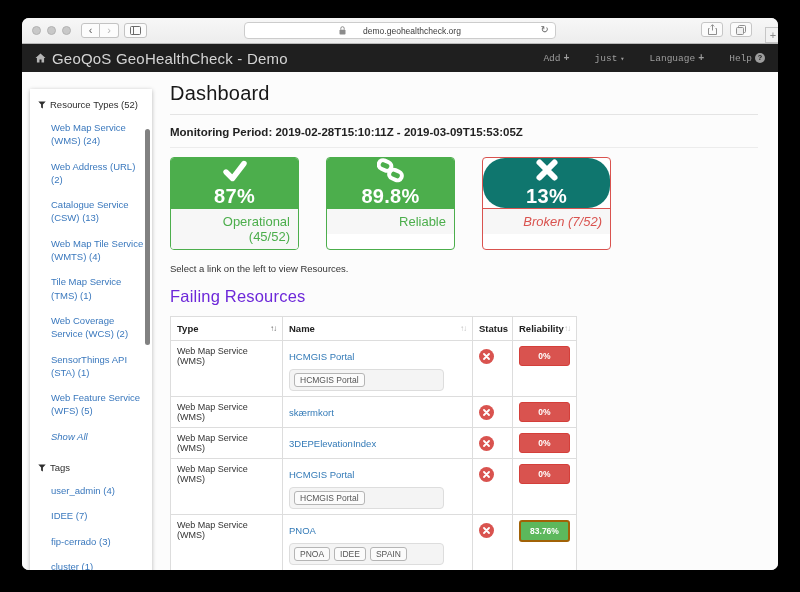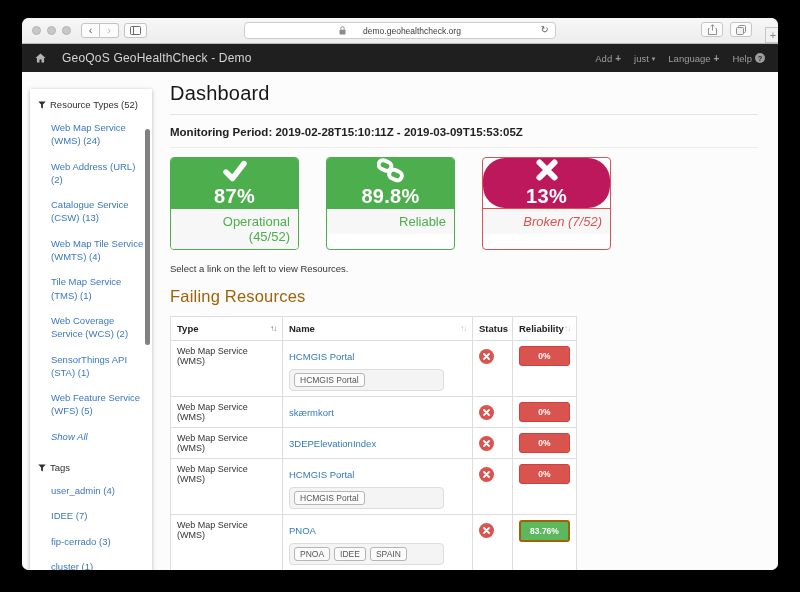--- a/index.html
+++ b/index.html
@@ -49,22 +49,22 @@
   .newtab{
     position:absolute;right:-3px;top:9px;width:16px;height:16px;
     border:1px solid #c6c6c6;background:#f1f1f1;color:#8a8a8a;
     font-size:11px;display:flex;align-items:center;justify-content:center;box-sizing:border-box;
   }
   
   .navbar{
     height:28px;flex:0 0 28px;background:#1f1f1f;display:flex;align-items:center;
     padding:0 13px;color:#9d9d9d;
   }
-  .brand{color:#d4d4d4;font-size:12px;margin-left:16px;letter-spacing:.2px;}
-  .nav-right{margin-left:auto;display:flex;gap:13px;align-items:flex-end;font-size:9.5px;color:#9d9d9d;}
+  .brand{color:#d4d4d4;font-size:15px;margin-left:6px;letter-spacing:.2px;}
+  .nav-right{margin-left:auto;display:flex;gap:25px;align-items:flex-end;font-size:9.5px;color:#9d9d9d;font-family:Liberation Mono, monospace;}
   .nav-item{display:flex;align-items:center;gap:3px;cursor:default;}
   .glyph-plus{font-size:10px;font-weight:bold;}
   .glyph-caret{font-size:7px;margin-top:1px;}
   .q-circle{
     width:10px;height:10px;border-radius:50%;background:#9d9d9d;color:#1f1f1f;
     font-size:7.5px;font-weight:bold;display:inline-flex;align-items:center;justify-content:center;
   }
   
   .page{flex:1;position:relative;background:#fcfcfc;}
   .sidebar{
@@ -83,27 +83,27 @@
   h1.page-title{font-size:20px;font-weight:500;color:#181818;margin:6px 0 0 0;
     padding-bottom:9px;border-bottom:1px solid #e4e4e4;letter-spacing:.2px;}
   .monitoring{font-size:11.5px;font-weight:bold;color:#222;margin-top:11px;
     padding-bottom:9px;border-bottom:1px solid #ececec;}
   .cards{display:flex;gap:27px;margin-top:9px;}
   .card{width:127px;border:1px solid;border-radius:4px;overflow:hidden;background:#fff;}
   .card.success{border-color:#4cae4c;}
   .card.danger{border-color:#d9534f;}
   .card-head{height:50px;display:flex;align-items:center;justify-content:space-between;padding:0 10px;flex-direction:column;}
   .card.success .card-head{background:#4cae4c;}
-  .card.danger .card-head{background:#be185d;border-radius:22px;}
+  .card.danger .card-head{background:#0f766e;border-radius:22px;}
   .card-value{color:#fff;font-size:20px;font-weight:bold;letter-spacing:.3px;}
   .card-foot{background:#f7f7f7;text-align:right;font-size:13px;padding:5px 8px;border-top:1px solid;}
   .card.success .card-foot{color:#4cae4c;border-top-color:#4cae4c;}
   .card.danger .card-foot{color:#d9534f;border-top-color:#d9534f;font-style:italic;}
   .hint{font-size:9.5px;color:#333;margin:13px 0 0 0;}
-  h2.failing-title{font-size:16.5px;font-weight:500;color:#a16207;margin:13px 0 10px 0;letter-spacing:.2px;}
+  h2.failing-title{font-size:16.5px;font-weight:500;color:#6d28d9;margin:13px 0 10px 0;letter-spacing:.2px;}
   
   table.res-table{border-collapse:collapse;width:406px;background:#fff;table-layout:fixed;}
   .res-table th,.res-table td{border:1px solid #ddd;padding:5px 6px;text-align:left;vertical-align:top;box-sizing:border-box;}
   .res-table th{font-size:9.5px;color:#222;white-space:nowrap;padding-top:6px;padding-bottom:6px;}
   .sort-icon{float:right;font-size:8px;color:#c4c4c4;letter-spacing:-1px;margin-top:1px;}
   .sort-icon.active{color:#6e6e6e;}
   .col-type{width:112px;}.col-name{width:190px;}.col-status{width:40px;}.col-rel{width:64px;}
   .c-type{font-size:9px;color:#333;}
   .res-link{font-size:9.5px;color:#337ab7;text-decoration:none;display:inline-block;line-height:1.45;}
   .tagbox{margin-top:5px;width:155px;border:1px solid #ddd;background:#f4f4f4;border-radius:4px;

